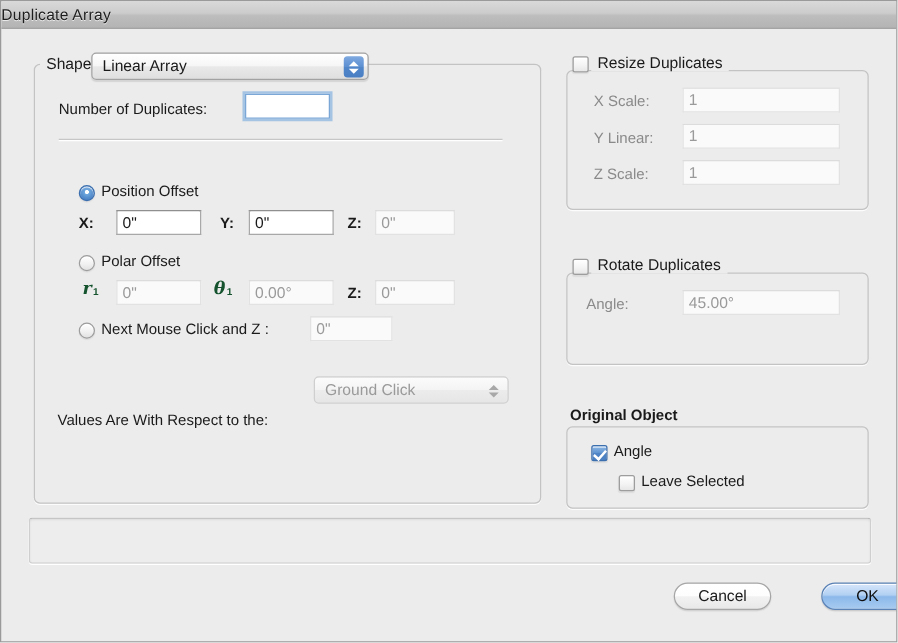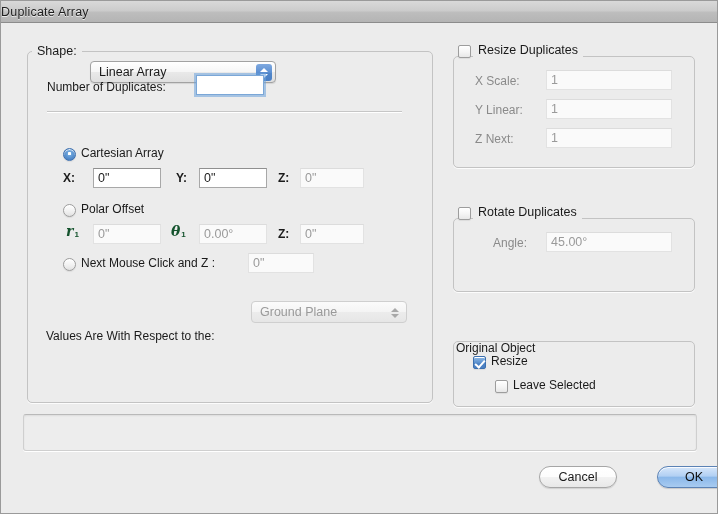--- a/index.html
+++ b/index.html
@@ -265,36 +265,36 @@
 <div id="window">
 
   <div id="titlebar">
     <span class="title-text">Duplicate Array</span>
   </div>
 
   <div class="groupbox" style="left:26px; top:50px; width:404px; height:350px;"></div>
 
   <span class="group-label" style="left:31px; top:43px;">Shape:</span>
 
-  <div class="popup" style="left:89px; top:41px; width:186px;margin-top:19px;">
+  <div class="popup" style="left:72px; top:41px; width:222px;">
     <span class="popup-text">Linear Array</span>
     <span class="arrows">
       <span class="up"></span>
         <span class="down"></span>
     </span>
   </div>
 
   <span class="plain-label" style="left:46px; top:79px;">Number of Duplicates:</span>
   <input class="tfield focused" type="text" style="left: 195px; top: 74px; width: 68px;" value="">
 
   <div class="hrule" style="left:46px; top:110px; width:355px;"></div>
 
 
   <span class="radio checked" style="left:62px; top:147px;"></span>
-  <span class="plain-label" style="left:80px; top:145px;">Cartesian Array</span>
+  <span class="plain-label" style="left:80px; top:145px;">Position Offset</span>
 
   <span class="plain-label" style="left:62px; top:170px; font-weight:bold;">X:</span>
   <input class="tfield" type="text" style="left: 92px; top: 167px; width: 68px;" value="0&quot;">
 
   <span class="plain-label" style="left:175px; top:170px; font-weight:bold;">Y:</span>
   <input class="tfield" type="text" style="left: 198px; top: 167px; width: 68px;" value="0&quot;">
 
   <span class="plain-label" style="left:277px; top:170px; font-weight:bold;">Z:</span>
   <input class="tfield disabled" type="text" disabled="" style="left: 299px; top: 167px; width: 64px;" value="0&quot;">
 
@@ -313,52 +313,52 @@
 
   <span class="plain-label" style="left:277px; top:226px; font-weight:bold;">Z:</span>
   <input class="tfield disabled" type="text" disabled="" style="left: 299px; top: 223px; width: 64px;" value="0&quot;">
 
   <span class="radio" style="left:62px; top:257px;"></span>
   <span class="plain-label" style="left:80px; top:255px;">Next Mouse Click and  Z :</span>
   <input class="tfield disabled" type="text" disabled="" style="left: 247px; top: 252px; width: 66px;" value="0&quot;">
 
   <span class="plain-label" style="left:45px; top:304px;margin-top:24px;">Values Are With Respect to the:</span>
   <div class="popup disabled" style="left:250px; top:300px; width:156px;">
-    <span class="popup-text">Ground Plane</span>
+    <span class="popup-text">Ground Click</span>
     <span class="arrows">
       <span class="up"></span>
         <span class="down"></span>
     </span>
   </div>
 
   <div class="groupbox" style="left:452px; top:55px; width:240px; height:110px;"></div>
   <span class="cbox" style="left:457px; top:44px;"></span>
   <span class="group-label" style="left:472px; top:42px;">Resize Duplicates</span>
 
   <span class="plain-label dim" style="left:474px; top:73px;">X Scale:</span>
   <input class="tfield disabled" type="text" disabled="" style="left: 545px; top: 69px; width: 126px;" value="1">
 
   <span class="plain-label dim" style="left:474px; top:102px;">Y Linear:</span>
   <input class="tfield disabled" type="text" disabled="" style="left: 545px; top: 98px; width: 126px;" value="1">
 
-  <span class="plain-label dim" style="left:474px; top:131px;">Z Next:</span>
+  <span class="plain-label dim" style="left:474px; top:131px;">Z Scale:</span>
   <input class="tfield disabled" type="text" disabled="" style="left: 545px; top: 127px; width: 126px;" value="1">
 
   <div class="groupbox" style="left:452px; top:217px; width:240px; height:72px;"></div>
   <span class="cbox" style="left:457px; top:206px;"></span>
   <span class="group-label" style="left:472px; top:204px;">Rotate Duplicates</span>
 
-  <span class="plain-label dim" style="left:492px; top:235px;">Angle:</span>
+  <span class="plain-label dim" style="left:468px; top:235px;">Angle:</span>
   <input class="tfield disabled" type="text" disabled="" style="left: 545px; top: 231px; width: 126px;" value="45.00°">
 
-  <span class="plain-label" style="left:455px; top:340px;">Original Object</span>
+  <span class="plain-label" style="left:455px; top:324px;font-weight:bold;">Original Object</span>
   <div class="groupbox" style="left:452px; top:340px; width:240px; height:64px;"></div>
 
   <span class="cbox checked" style="left:472px; top:355px;"></span>
-  <span class="plain-label" style="left:490px; top:353px;">Resize</span>
+  <span class="plain-label" style="left:490px; top:353px;">Angle</span>
 
   <span class="cbox" style="left:494px; top:379px;"></span>
   <span class="plain-label" style="left:512px; top:377px;">Leave Selected</span>
 
   <div id="statusbox">
     <span class="plain-label" style="left:8px; top:10px;"></span>
   </div>
 
   <div class="btn normal" style="left:538px; top:465px; width:78px;">
     <span>Cancel</span>

